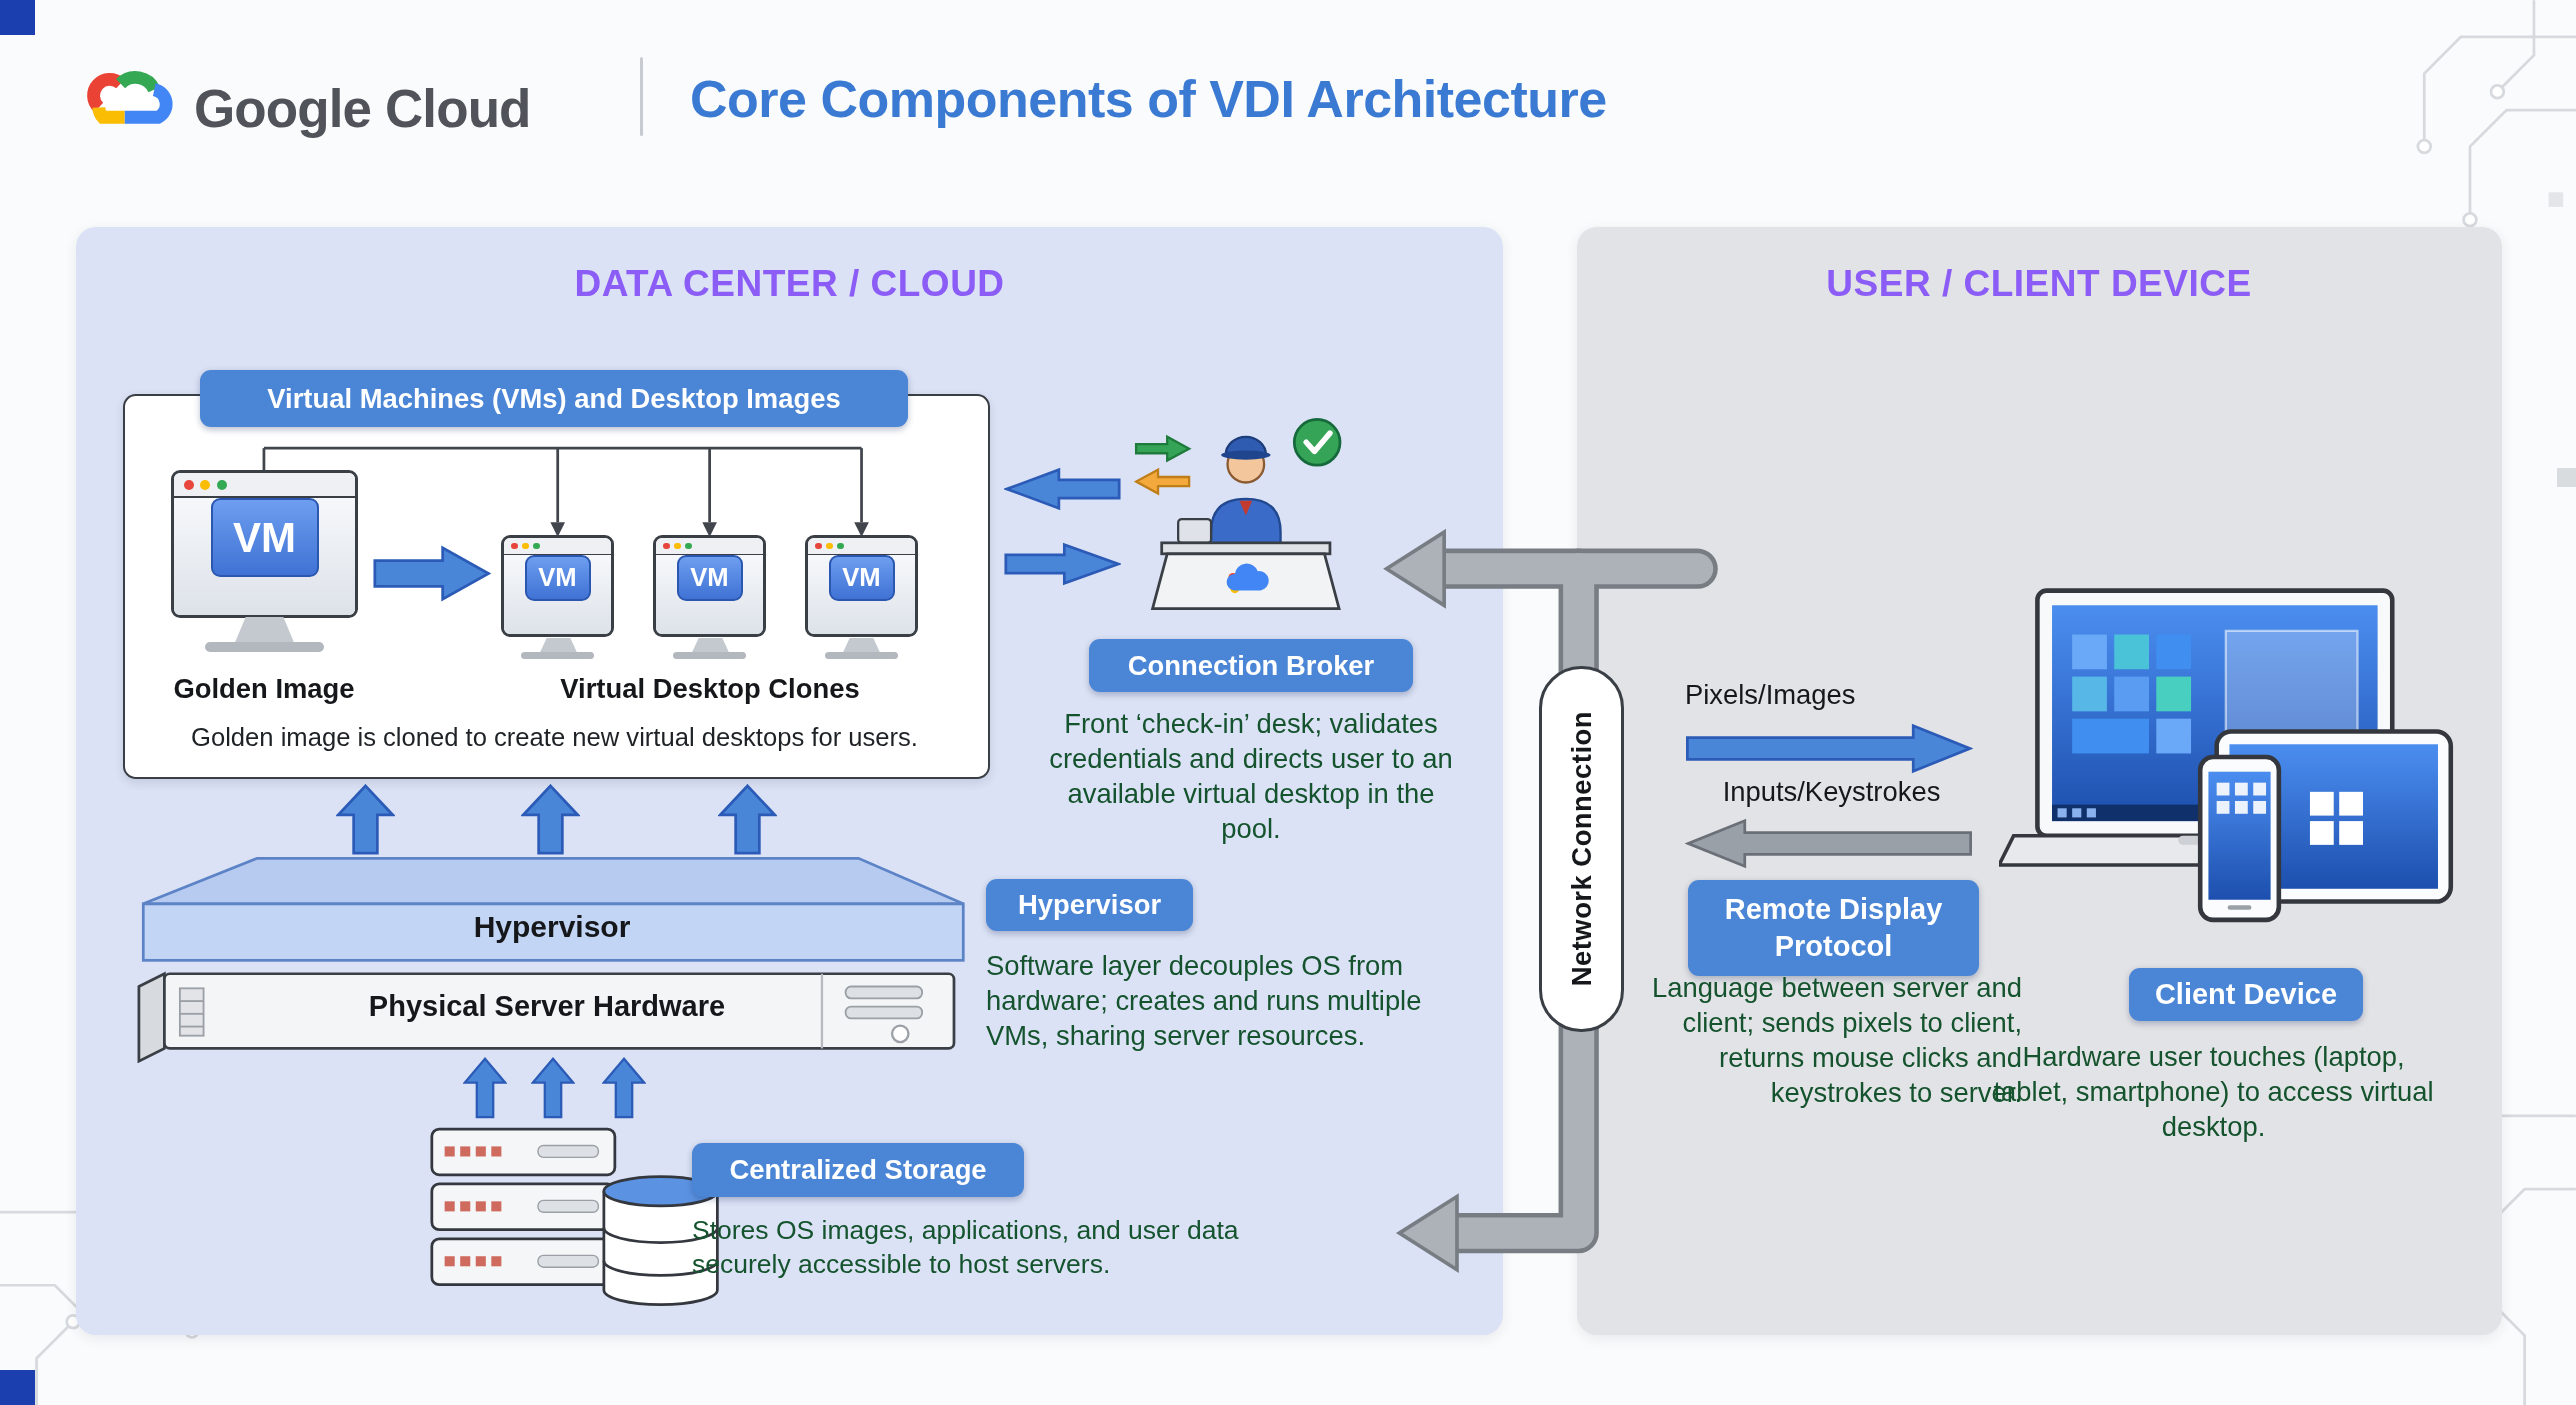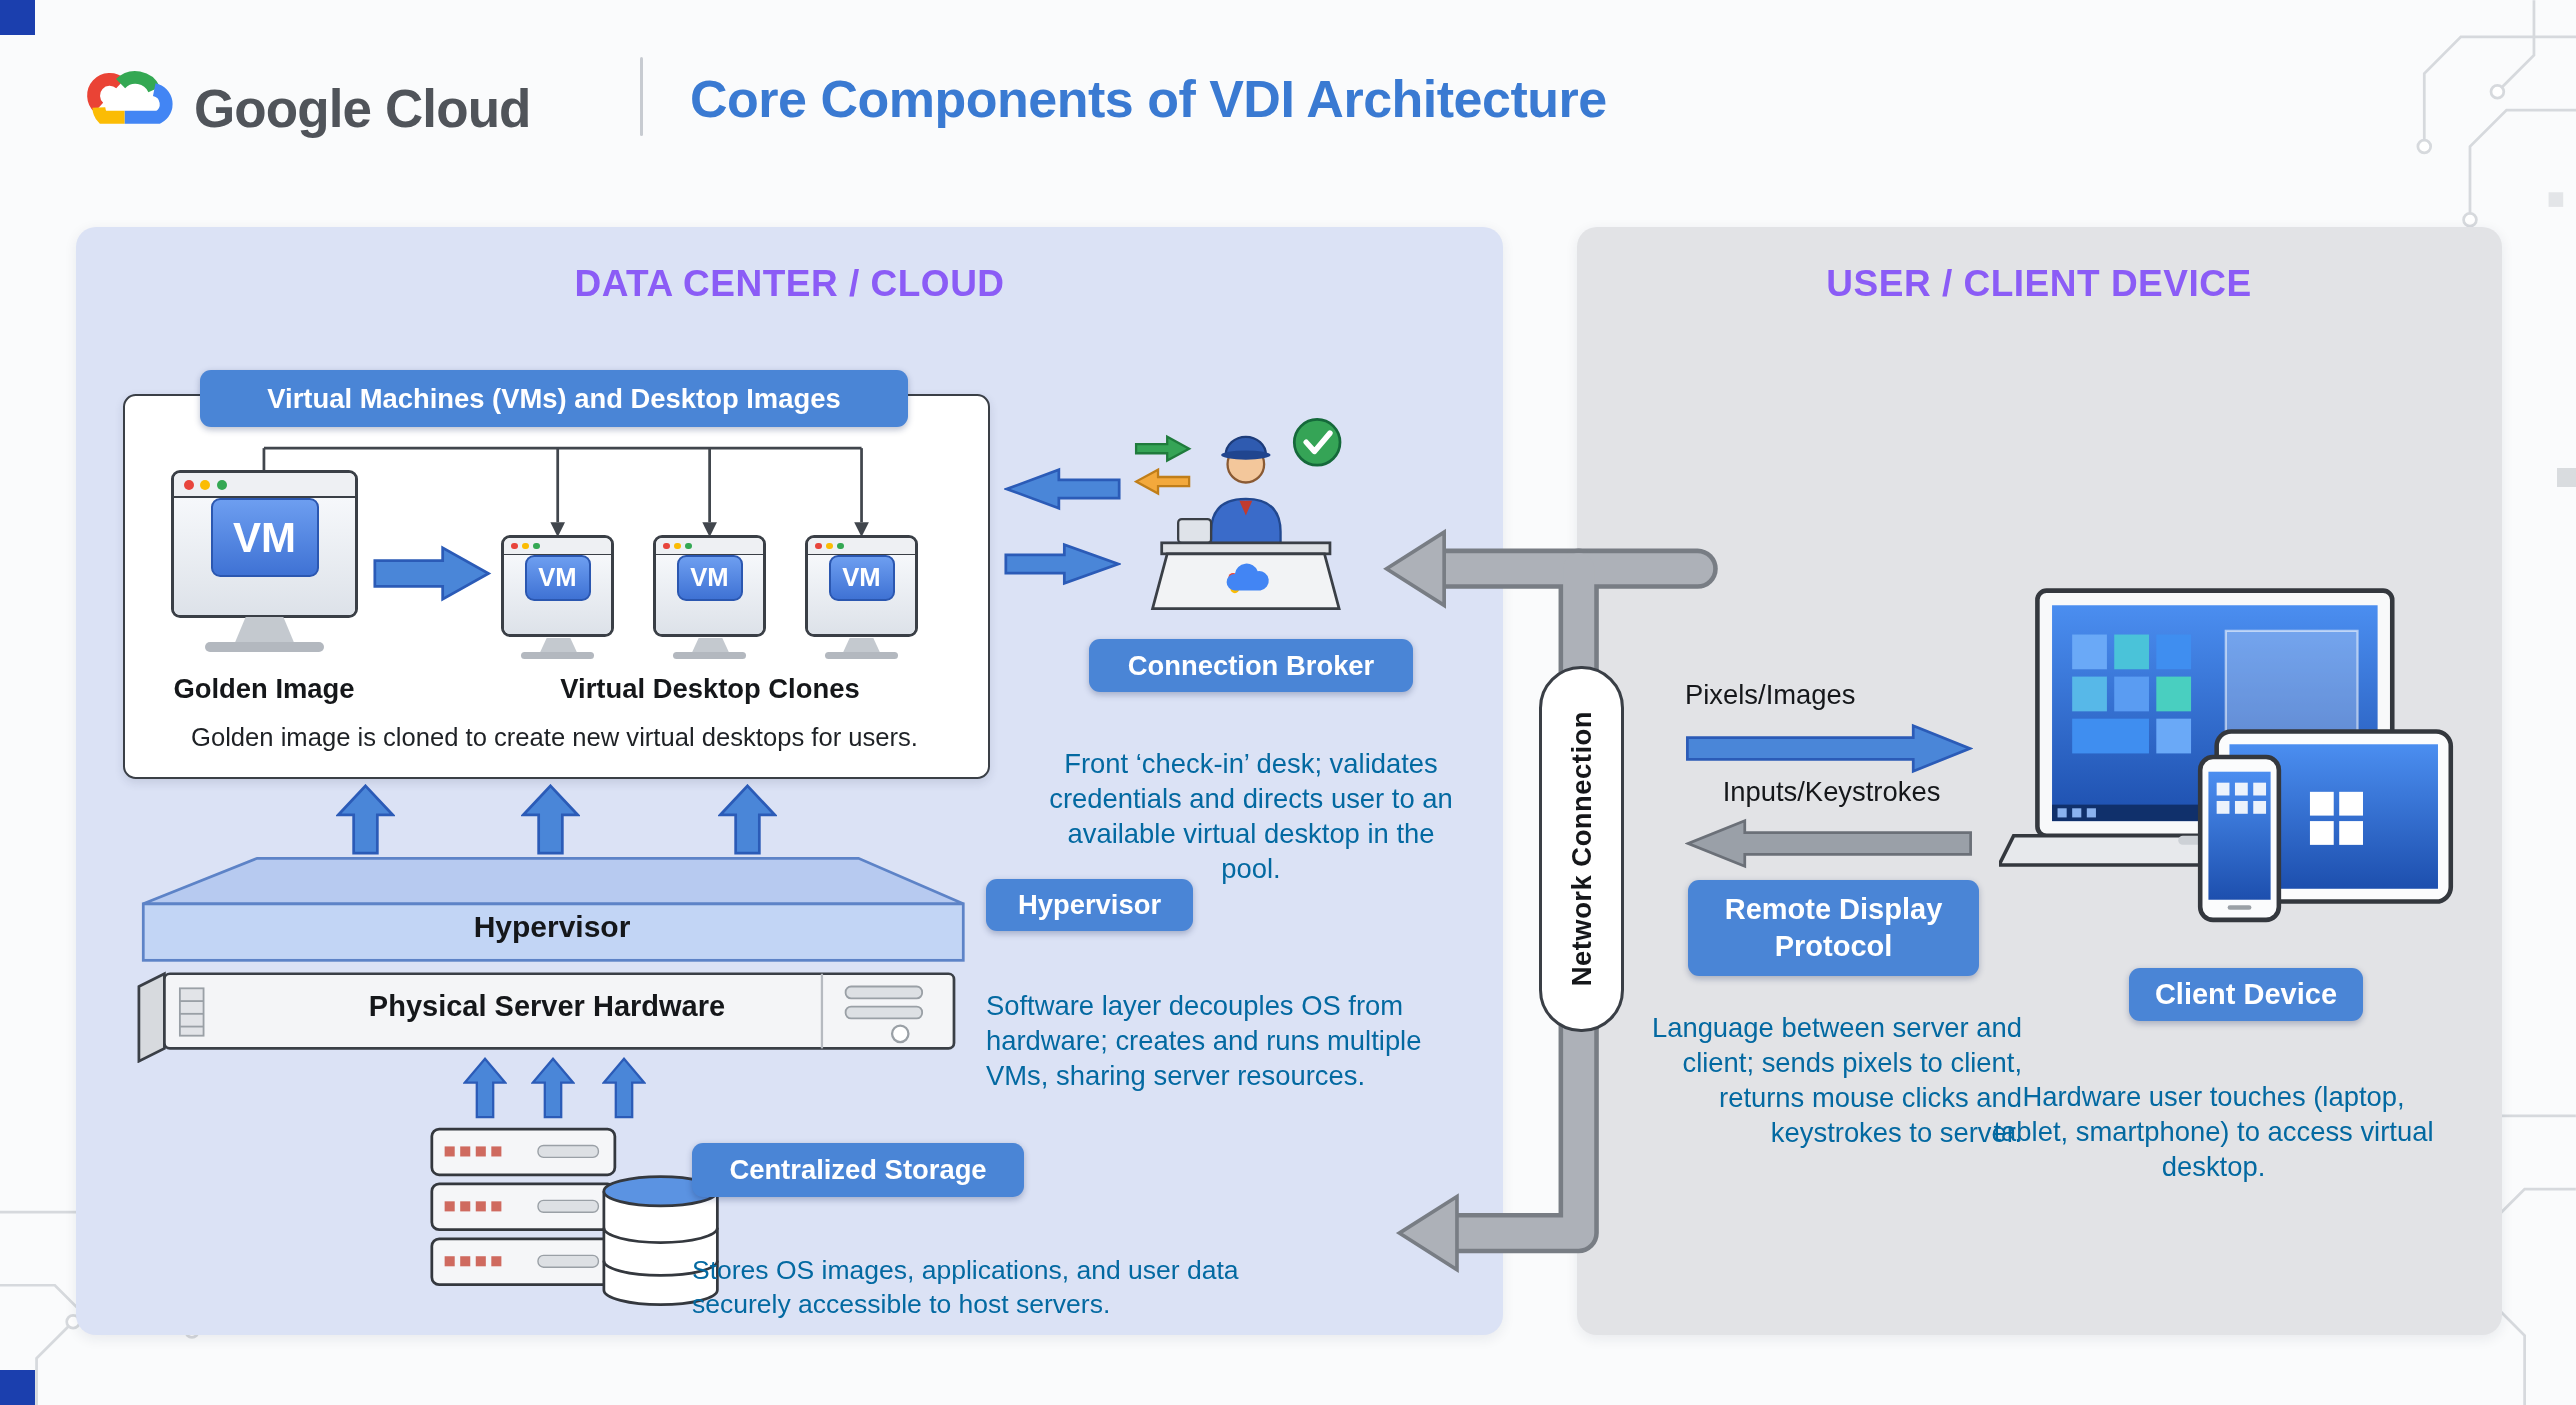--- a/index.html
+++ b/index.html
@@ -16,21 +16,21 @@
   .hdr-divider{width:2.7px;height:79px;background:#c7cbd1;border-radius:1.8px;}
   
   .panel{border-radius:20px;box-shadow:0 3.7px 12.8px rgba(30,40,70,.08);}
   .panel-left{background:#dbe2f5;}
   .panel-right{background:#e2e3e6;}
   .panel-title{font-size:37px;font-weight:700;letter-spacing:0.5px;color:#8b5cf6;text-align:center;}
   
   .badge{background:#4a85d6;color:#fff;font-weight:700;border-radius:11px;
          display:flex;align-items:center;justify-content:center;text-align:center;
          box-shadow:0 2.7px 6.4px rgba(20,40,90,.28);}
-  .cap{font-size:27.4px;line-height:35px;color:#0369a1;margin-top:40px;}
+  .cap{font-size:27.4px;line-height:35px;color:#14532d;}
   .lbl{font-weight:700;font-size:27.4px;color:#15171a;text-align:center;}
   
   .monitor{background:#fff;border:3.2px solid #3a3f46;border-radius:9.1px;display:flex;flex-direction:column;overflow:hidden;box-sizing:border-box;}
   .mon-bar{height:23px;background:#eef0f3;border-bottom:2.3px solid #3a3f46;display:flex;align-items:center;gap:6.4px;padding-left:10px;flex:0 0 auto;}
   .clone .mon-bar{height:15.6px;gap:4.6px;padding-left:7.3px;border-bottom-width:1.8px;}
   .dot{width:10px;height:10px;border-radius:50%;}
   .clone .dot{width:6.4px;height:6.4px;}
   .dr{background:#e8453c}.dy{background:#fbbc04}.dg{background:#34a853}
   .mon-screen{flex:1;background:linear-gradient(180deg,#f6f8fb,#dde2e9);display:flex;align-items:flex-start;justify-content:center;}
   .vm-chip{background:linear-gradient(180deg,#6d9ef0,#3f72d4);border:2.7px solid #2b57b0;border-radius:9.1px;

